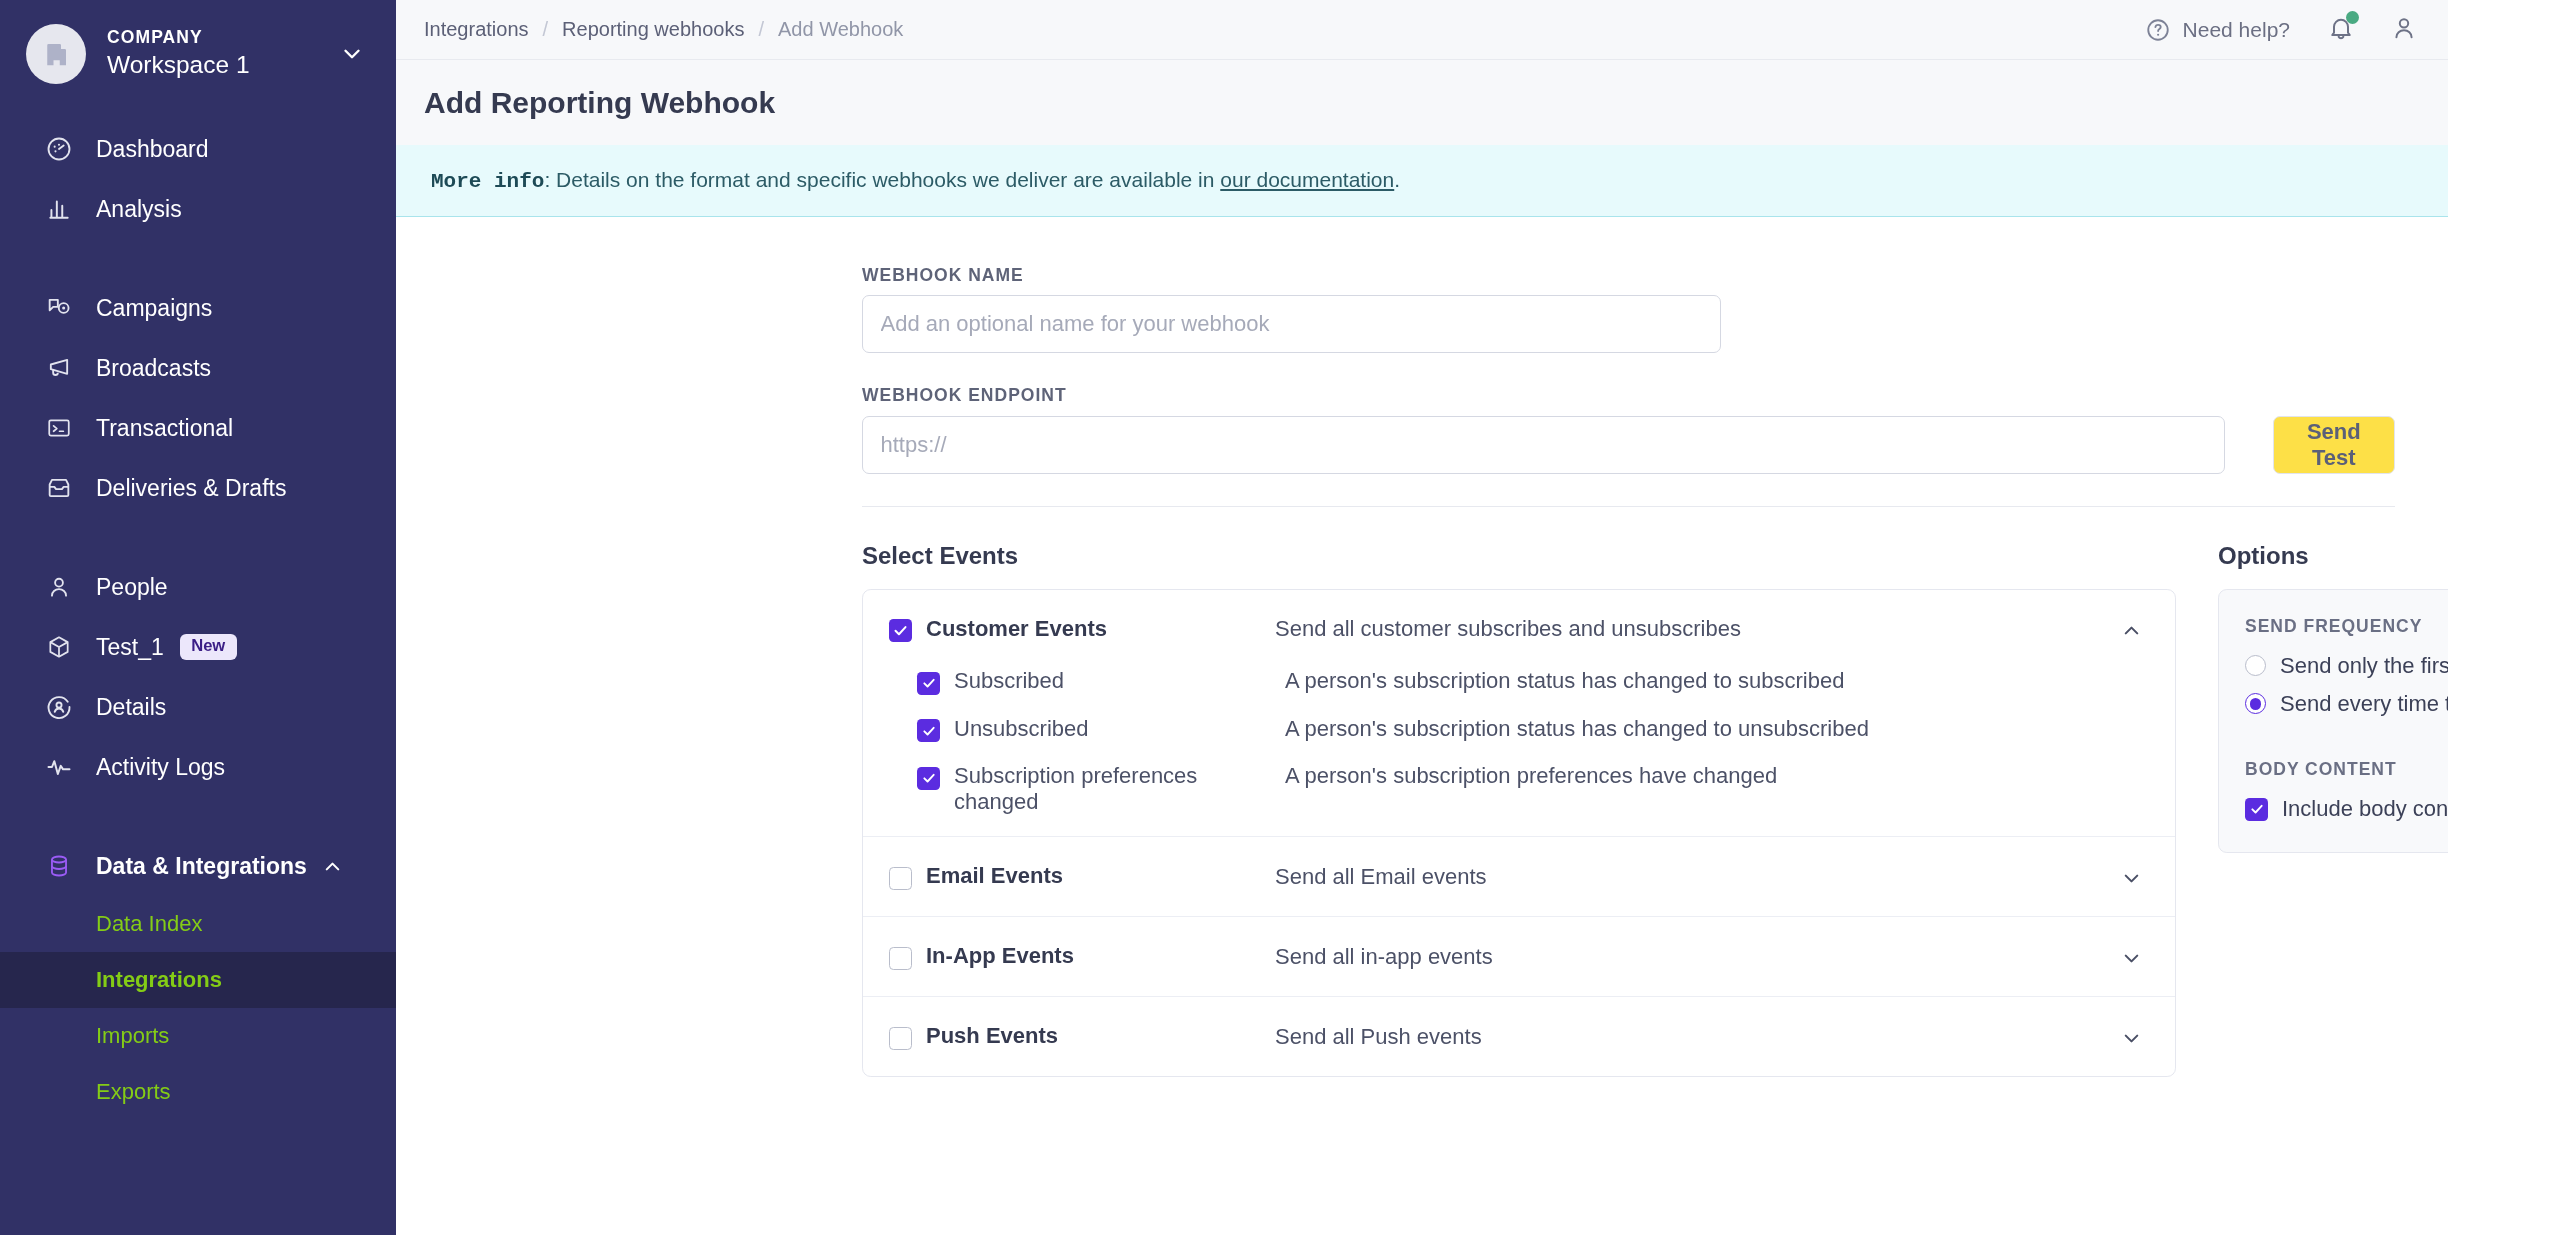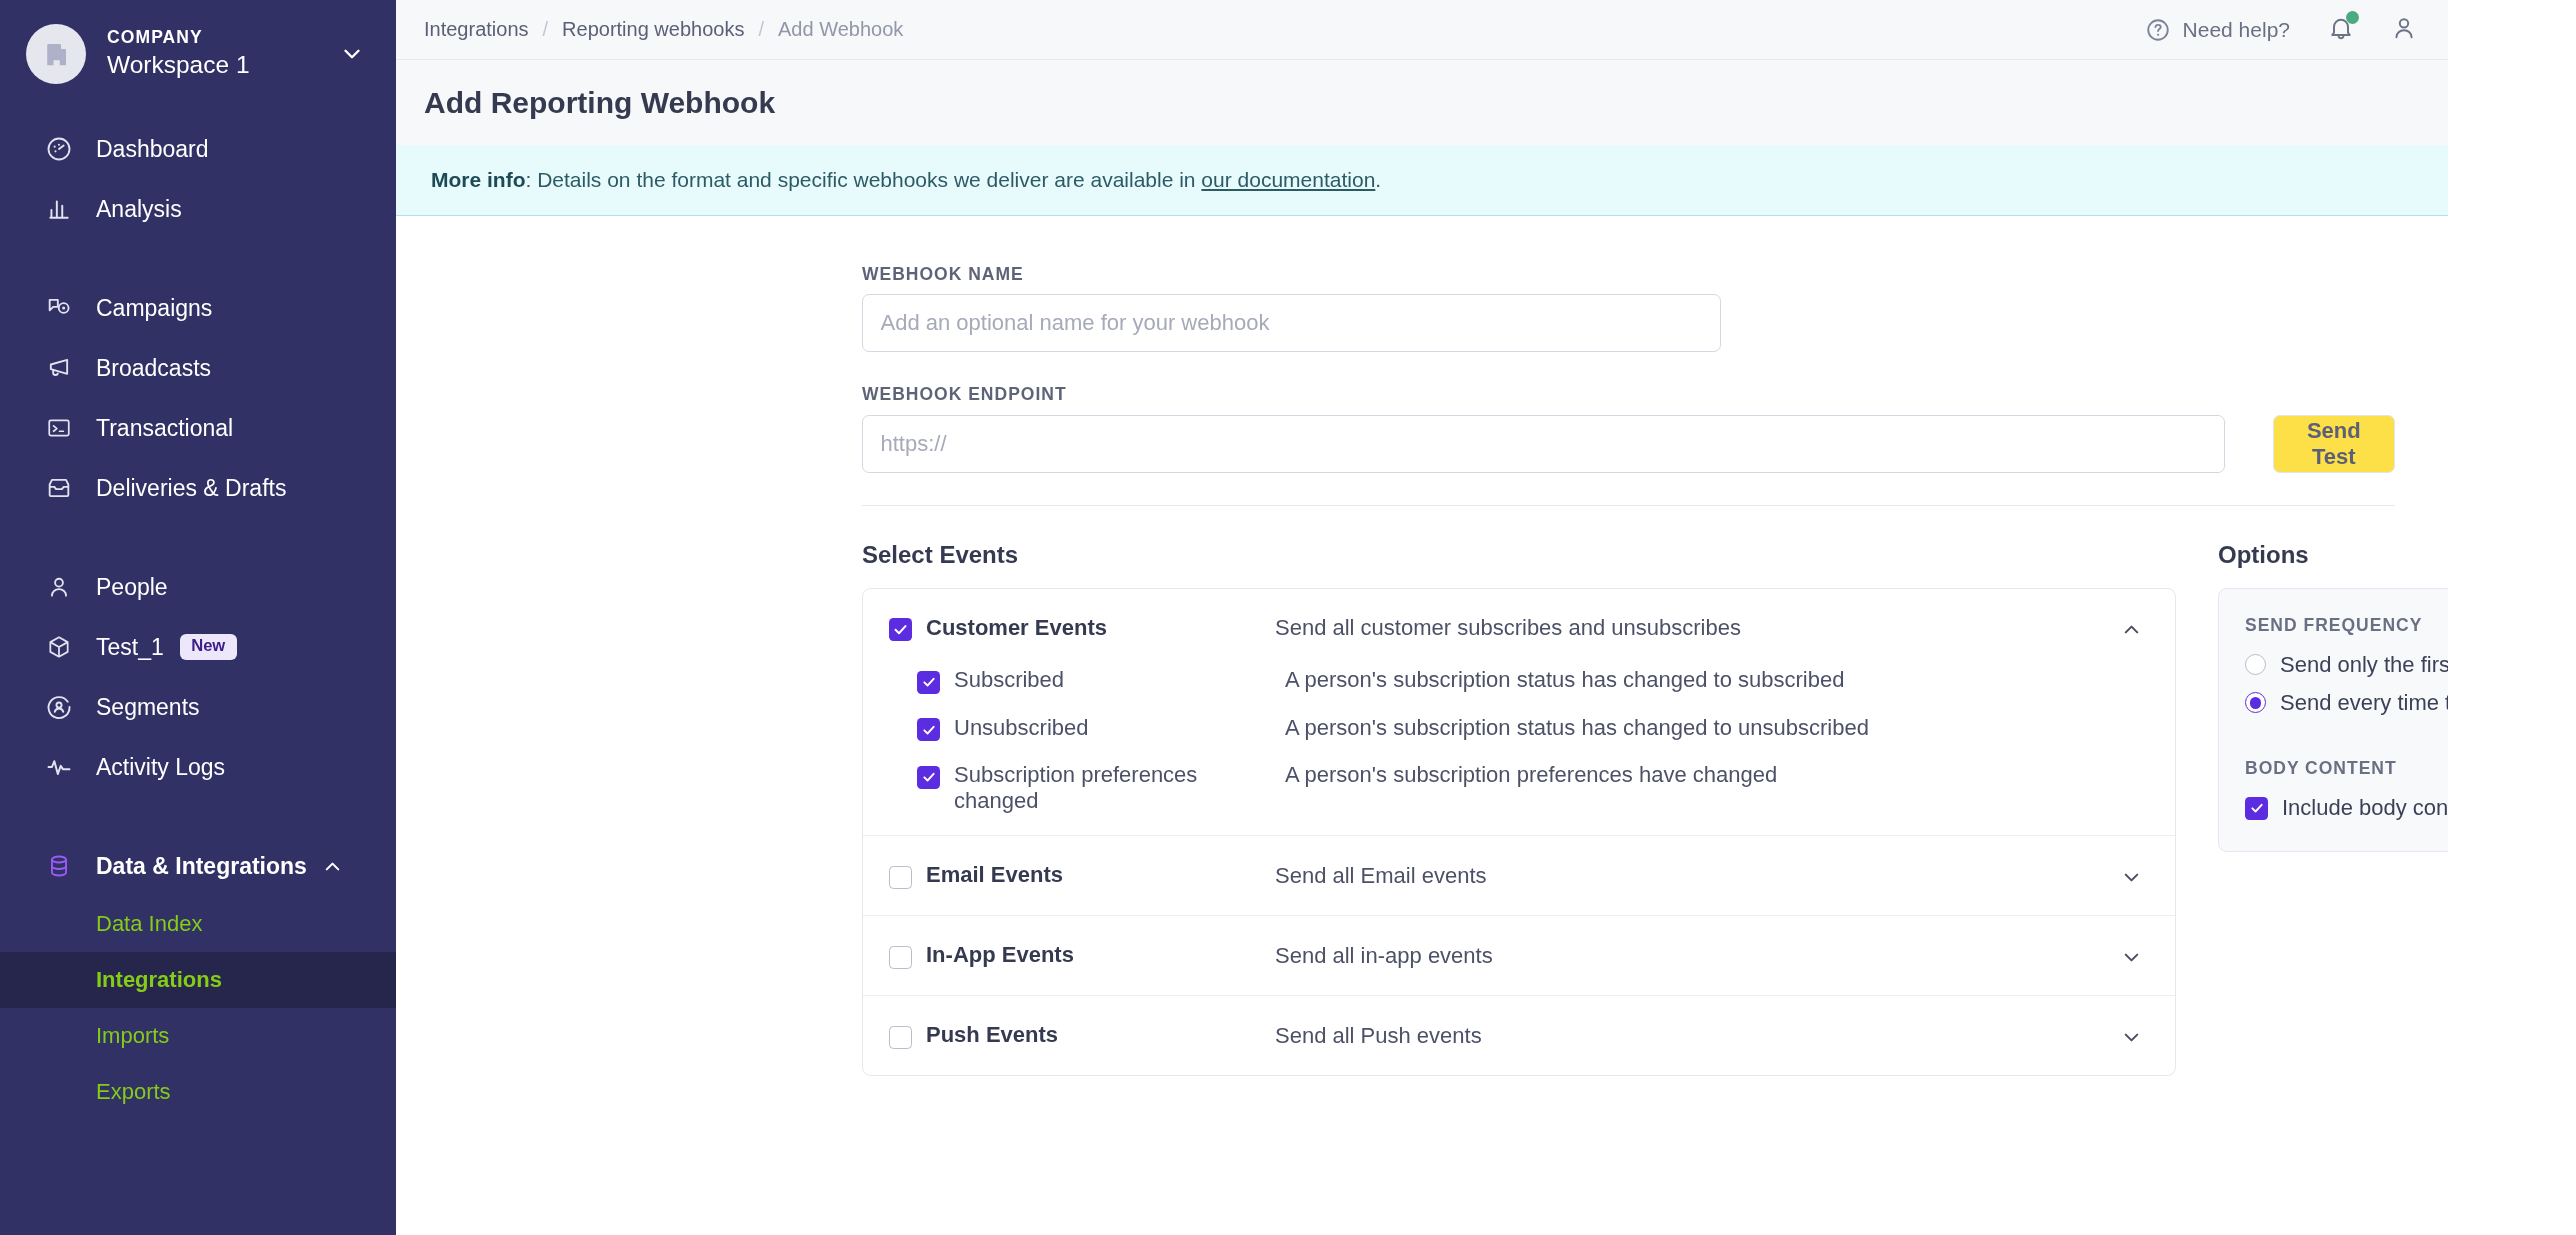--- a/index.html
+++ b/index.html
@@ -107,21 +107,21 @@
     padding: 26px 28px 24.5px 28px;
   }
   .page-title { font-size: 30px; font-weight: bold; color: #353a50; }
 
   .banner {
     background: #e7fafc;
     border-bottom: 1.8px solid #a9e4ec;
     padding: 23px 28px 23px 35px;
     font-size: 21px; color: #2c5b66;
   }
-  .banner b { color: #1d4a56; font-weight: bold; }
+  .banner b { color: #1d4a56; font-weight: bold; font-family: Liberation Mono, monospace; }
   .banner a { color: #2c5b66; text-decoration: underline; }
 
   .content { padding: 42px 0 0 0; background: #ffffff; }
 
   .form-zone { padding: 0 53px 0 466px; }
   .fld { margin-bottom: 32px; }
   .fld-label {
     font-size: 17.5px; font-weight: bold; color: #5e6378;
     letter-spacing: 1px; margin-bottom: 9.6px; margin-top: 6px;
   }
@@ -340,21 +340,21 @@
       </div>
 
       <div class="nav-item">
         <span class="ico">
           <svg width="28" height="28" viewBox="0 0 24 24" fill="none" stroke="#e2e3ee" stroke-width="1.6" stroke-linecap="round">
               <path d="M19.5 7.5A9 9 0 1 0 21 12"></path>
               <circle cx="12" cy="10.3" r="2.2"></circle>
               <path d="M8.3 16.2c.6-1.9 2-2.9 3.7-2.9s3.1 1 3.7 2.9"></path>
             </svg>
         </span>
-        <span class="nav-label">Segments</span>
+        <span class="nav-label">Details</span>
       </div>
 
       <div class="nav-item">
         <span class="ico">
           <svg width="28" height="28" viewBox="0 0 24 24" fill="none" stroke="#e2e3ee" stroke-width="1.7" stroke-linecap="round" stroke-linejoin="round">
               <polyline points="3 12 6 12 8 7 11 18 13.5 11 15.5 14 18 14 21 14"></polyline>
             </svg>
         </span>
         <span class="nav-label">Activity Logs</span>
       </div>

